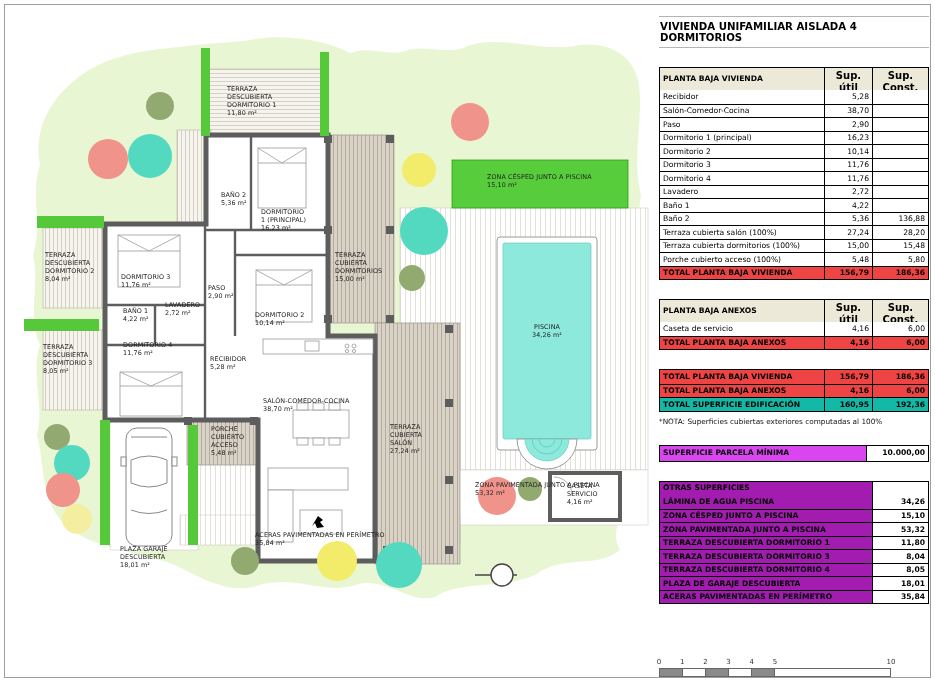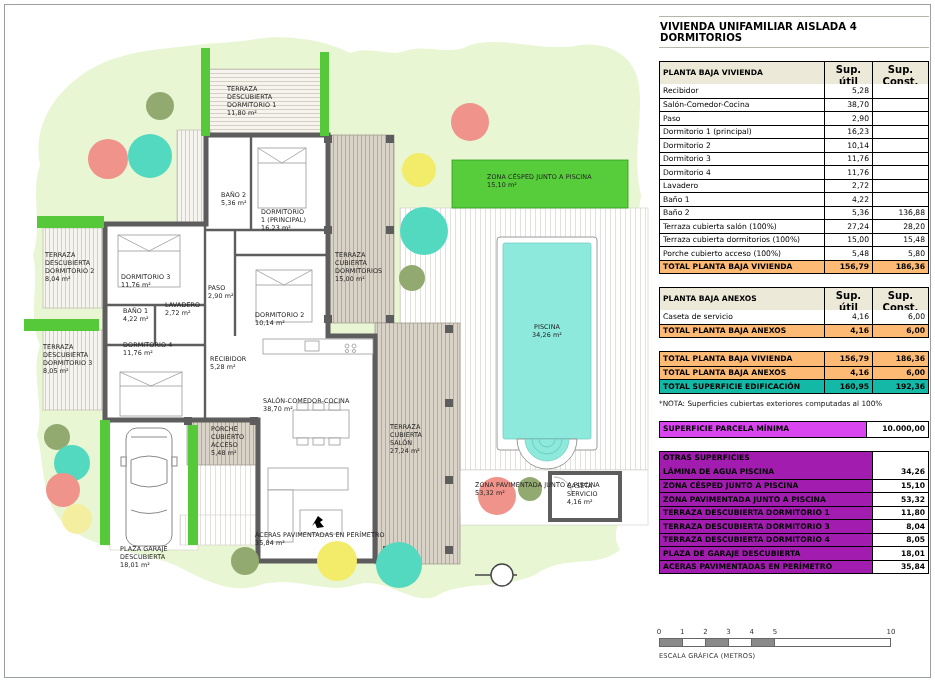--- a/index.html
+++ b/index.html
@@ -11,25 +11,25 @@
   #plan{position:absolute;left:5px;top:5px;width:650px;height:672px}
   #plan svg{position:absolute;left:0;top:0}
   .plan-label{position:absolute;font-size:6.4px;line-height:1.25;color:#222;
               white-space:pre-line;letter-spacing:.1px}
   .plan-label.ctr{text-align:center}
 
   
   #panel{position:absolute;left:659px;top:16px;width:270px}
   .sheet-title{font-size:10.2px;font-weight:bold;color:#000;padding:4px 1px;
                border-top:1px solid #b5b5ad;border-bottom:1px solid #b5b5ad}
-  .tbl{border:1.6px solid #000;margin-top:13px}
+  .tbl{border:1.6px solid #000;margin-top:19px}
   .tr{display:flex;border-top:1px solid #000;height:13.5px;box-sizing:border-box;background:#fff}
   .tr:first-child{border-top:none}
   .tr.head{height:22px;background:#ece9d8;font-weight:bold}
-  .tr.total{background:#fdba74;font-weight:bold}
+  .tr.total{background:#ef4444;font-weight:bold}
   .tr.blue{background:#14b8a6;font-weight:bold}
   .td{padding:1.6px 3px 0;font-size:7.6px;box-sizing:border-box;overflow:hidden;white-space:nowrap}
   .td.label{flex:1}
   .td.n1{width:48px;text-align:right;border-left:1.2px solid #000}
   .td.n2{width:56px;text-align:right;border-left:1.2px solid #000}
   .td.nv{width:56px;text-align:right;border-left:1.2px solid #000;background:#fff}
   .td.nvw{width:62px;text-align:right;border-left:1.2px solid #000;background:#fff}
   .head .td{font-size:10px;text-align:center;white-space:pre-line;line-height:1.2;padding-top:2px}
   .head .td.label{text-align:left;white-space:nowrap;padding-top:6px;font-size:7.6px}
   .b{font-weight:bold}

